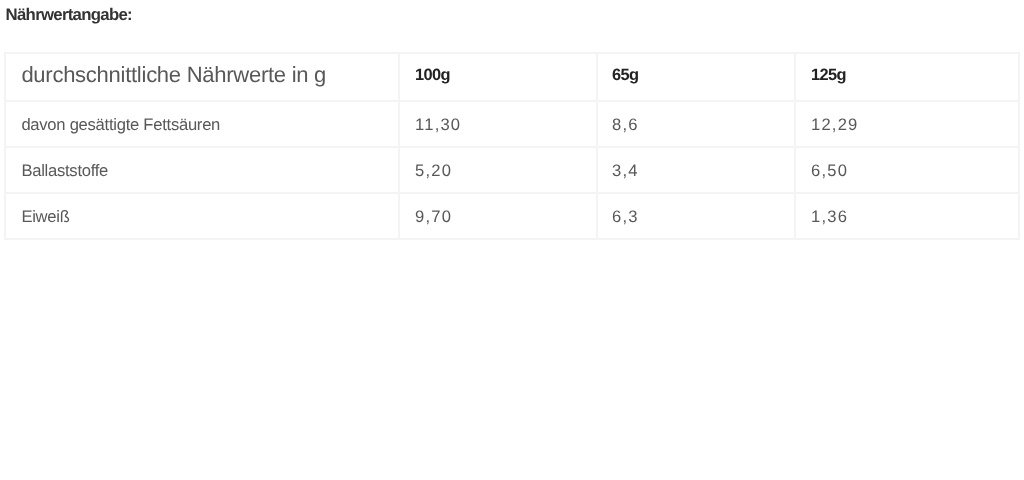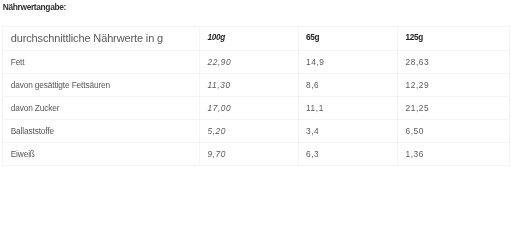--- a/index.html
+++ b/index.html
@@ -28,21 +28,21 @@
     border:1px solid #f4f4f4;
     font-size:8.3px;
     letter-spacing:-0.13px;
     color:#585858;
     padding:0;
     vertical-align:middle;
     white-space:nowrap;
     line-height:22.111px;
   }
   .nutri-table td.c0{width:197px;padding-left:7.7px;}
-  .nutri-table td.c1{width:99px;padding-left:7.5px;font-style:italic;}
+  .nutri-table td.c1{width:99px;padding-left:7.5px;}
   .nutri-table td.c2{width:99px;padding-left:7px;}
   .nutri-table td.c3{width:112px;padding-left:7.5px;}
   .nutri-table td.num{letter-spacing:0.6px;}
   tr.head td{font-weight:bold;color:#222222;letter-spacing:-0.3px;font-size:8.2px;}
   tr.head td.c0{font-weight:normal;color:#585858;font-size:11px;letter-spacing:-0.13px;}
 </style>
 </head>
 <body>
 
 <div class="page">
@@ -50,36 +50,24 @@
 
 <table class="nutri-table">
   <tbody>
     <tr class="head">
       <td class="c0">durchschnittliche Nährwerte in g</td>
       <td class="c1">100g</td>
       <td class="c2">65g</td>
       <td class="c3">125g</td>
     </tr>
         <tr>
-          <td class="c0">Fett</td>
-          <td class="c1 num">22,90</td>
-          <td class="c2 num">14,9</td>
-          <td class="c3 num">28,63</td>
-        </tr>
-        <tr>
           <td class="c0">davon gesättigte Fettsäuren</td>
           <td class="c1 num">11,30</td>
           <td class="c2 num">8,6</td>
           <td class="c3 num">12,29</td>
-        </tr>
-        <tr>
-          <td class="c0">davon Zucker</td>
-          <td class="c1 num">17,00</td>
-          <td class="c2 num">11,1</td>
-          <td class="c3 num">21,25</td>
         </tr>
         <tr>
           <td class="c0">Ballaststoffe</td>
           <td class="c1 num">5,20</td>
           <td class="c2 num">3,4</td>
           <td class="c3 num">6,50</td>
         </tr>
         <tr>
           <td class="c0">Eiweiß</td>
           <td class="c1 num">9,70</td>

